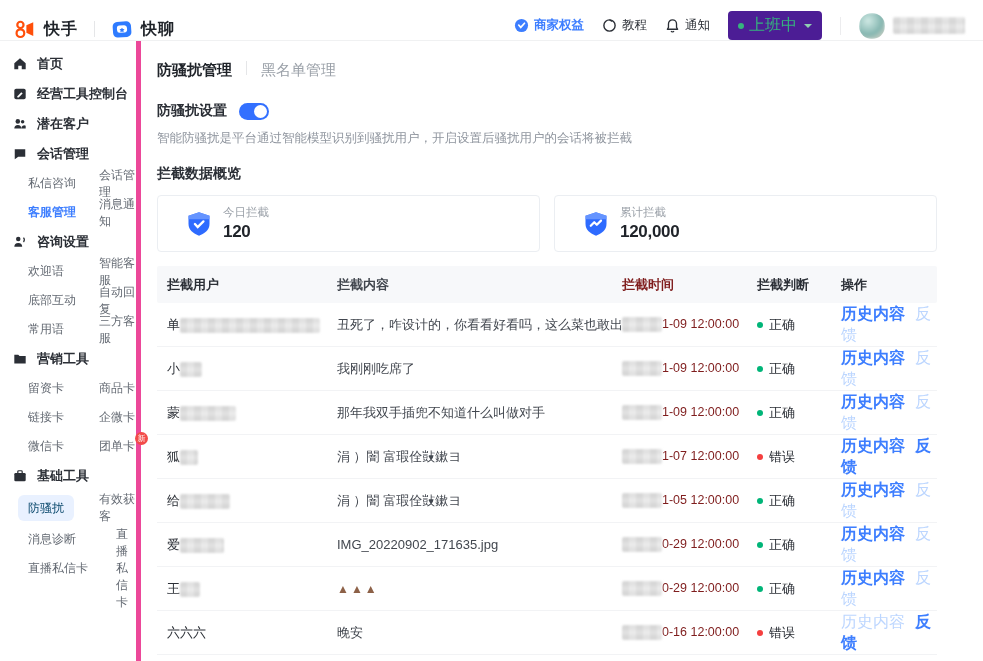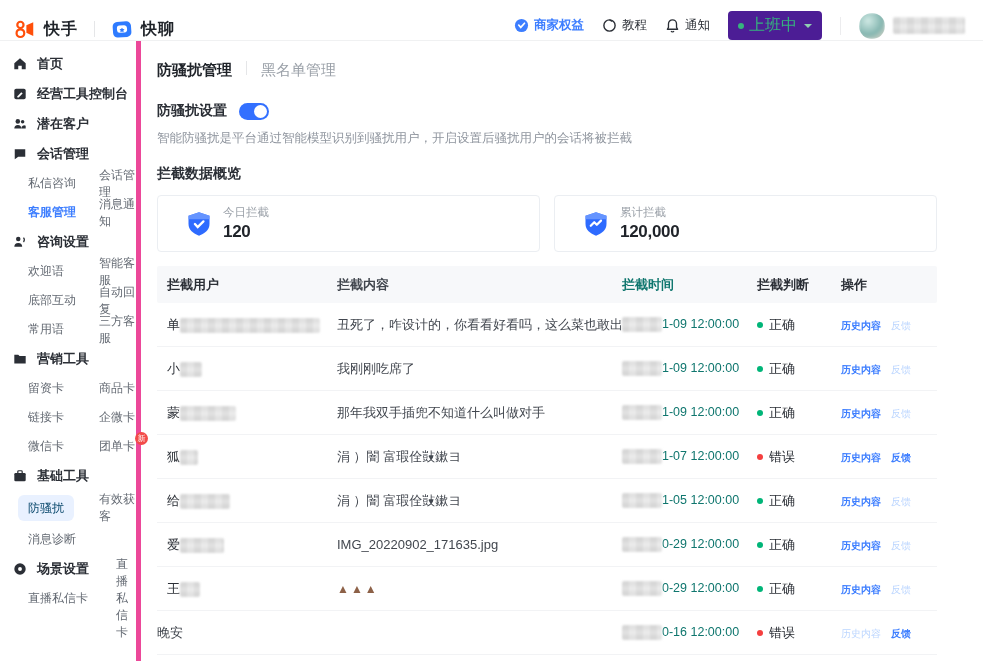--- a/index.html
+++ b/index.html
@@ -64,27 +64,27 @@
     display: flex; align-items: center; gap: 10px; }
   .card-label { font-size: 11.5px; color: #9aa0a8; }
   .card-value { font-size: 17px; font-weight: bold; color: #1f2329; margin-top: 2px; letter-spacing: -0.3px; }
   
   .table { margin-top: 14px; max-width: 780px; }
   .thead { display: flex; background: #f7f8fa; height: 37px; align-items: center;
     font-weight: bold; font-size: 13px; color: #2b2f36; border-radius: 2px; }
   .trow { display: flex; align-items: center; height: 44px; border-bottom: 1px solid #f2f3f5; font-size: 13px; }
   .c-user { width: 180px; flex: none; padding-left: 10px; }
   .c-content { flex: 1; padding-right: 12px; color: #42474f; white-space: nowrap; overflow: hidden; }
-  .c-time { width: 135px; flex: none; color: #0f766e; white-space: nowrap; }
+  .c-time { width: 135px; flex: none; color: #7f1d1d; white-space: nowrap; }
   .c-judge { width: 84px; flex: none; display: flex; align-items: center; gap: 6px; }
   .c-action { width: 96px; flex: none; }
   .dot { width: 6px; height: 6px; border-radius: 50%; }
   .dot.ok { background: #00b578; }
   .dot.err { background: #f53f3f; }
-  .lnk { font-size: 10px; cursor: pointer; }
+  .lnk { font-size: 16px; cursor: pointer; }
   .lnk.on { color: #3d7eff; font-weight: bold; }
   .lnk.off { color: #bcd6ff; cursor: default; }
   .lnk + .lnk { margin-left: 10px; }
   .poop { color: #8d6148; font-size: 12px; letter-spacing: 2px; }
   .mono-t { font-size: 12.5px; }
 </style>
 </head>
 <body>
 
 <div class="topbar">
@@ -227,27 +227,20 @@
         </svg>
       <span class="lbl">基础工具</span>
     </div>
     <div class="s-sub" style="height:34px">
       <span class="c1"><span class="pill-active">防骚扰</span></span>
       <span class="c2">有效获客</span>
     </div>
     <div class="s-sub">
       <span class="c1" style="width:auto">消息诊断</span>
     </div>
-    <div class="s-item">
-      <svg class="s-icon" viewBox="0 0 16 16">
-          <circle cx="8" cy="8" r="6.5" fill="#2b2f36"></circle>
-          <circle cx="8" cy="8" r="2.2" fill="#fff"></circle>
-        </svg>
-      <span class="lbl">场景设置</span>
-    </div>
     <div class="s-sub wide">
       <span class="c1">直播私信卡</span>
       <span class="c2">直播私信卡</span>
     </div>
   </aside>
 
   <main>
     <div class="tabs">
       <span class="tab active">防骚扰管理</span>
       <span class="tab-div"></span>
@@ -368,20 +361,21 @@
         <div class="c-content poop">▲▲▲</div>
         <div class="c-time mono-t"><span class="redact" style="width:40px"></span><span>0-29 12:00:00</span></div>
         <div class="c-judge">
             <span class="dot ok"></span>
             <span>正确</span>
           </div>
         <div class="c-action"><span class="lnk on">历史内容</span><span class="lnk off">反馈</span></div>
       </div>
 
       <div class="trow">
+        <div class="c-user"><span>六六六</span></div>
         <div class="c-content">晚安</div>
         <div class="c-time mono-t"><span class="redact" style="width:40px"></span><span>0-16 12:00:00</span></div>
         <div class="c-judge">
             <span class="dot err"></span>
             <span>错误</span>
           </div>
         <div class="c-action"><span class="lnk off">历史内容</span><span class="lnk on">反馈</span></div>
       </div>
     </div>
   </main>

